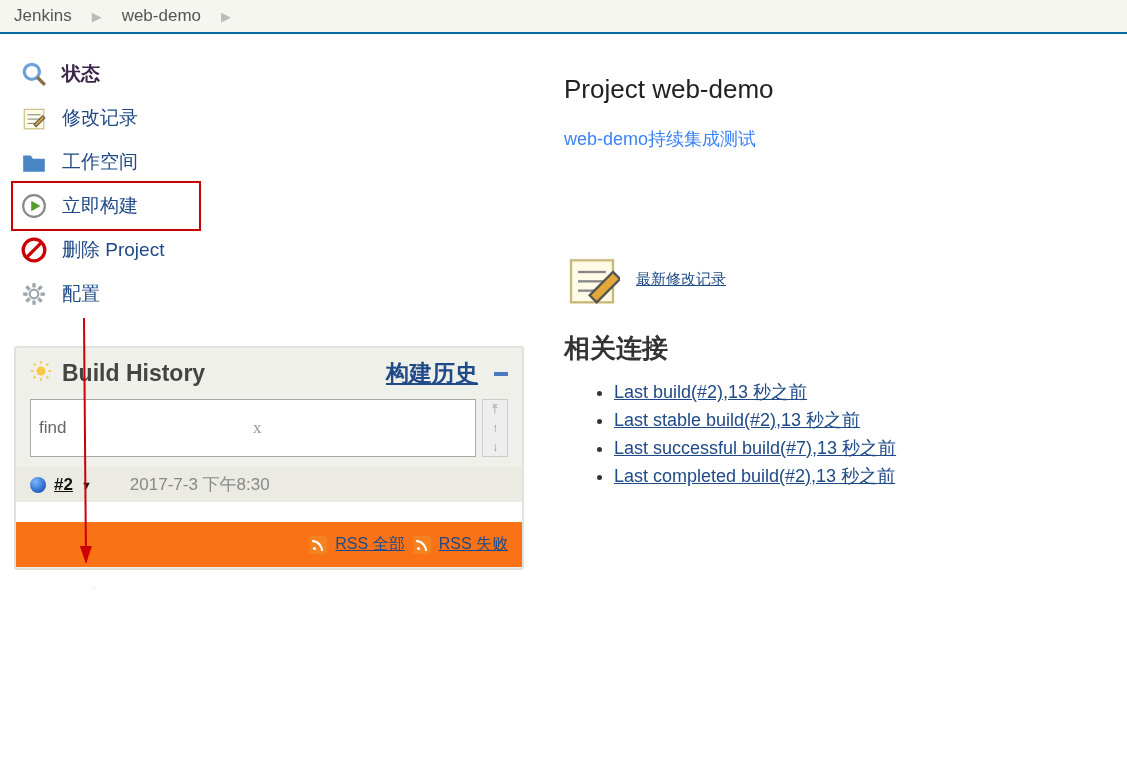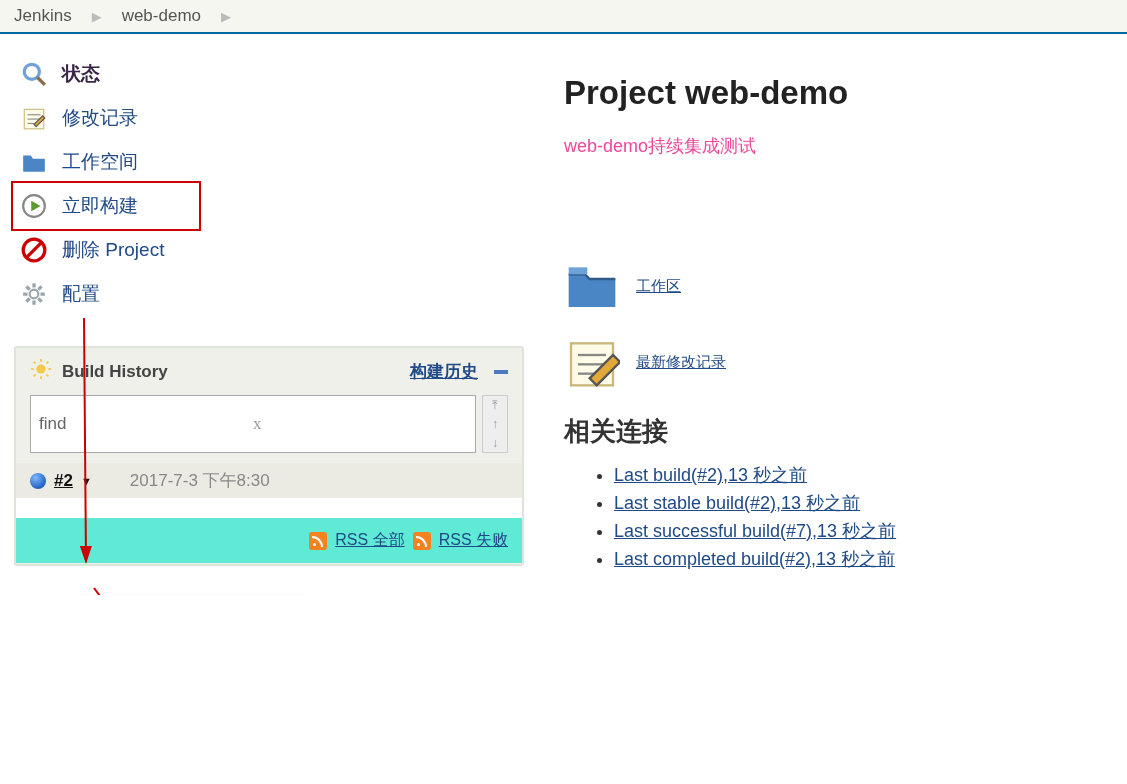--- a/index.html
+++ b/index.html
@@ -13,21 +13,21 @@
 .layout { display: flex; }
 .left { width: 540px; padding: 18px 14px; position: relative; }
 .right { flex: 1; padding: 40px 10px 20px 24px; }
 
 .nav-item { display: flex; align-items: center; gap: 14px; padding: 8px 6px; font-size: 19px; color: #204A87; cursor: pointer; }
 .nav-item.active { font-weight: bold; color: #3a2448; }
 .nav-item .icon { width: 28px; height: 28px; display: flex; align-items: center; justify-content: center; }
 .build-now { outline: 2px solid #c00; outline-offset: 1px; width: 184px; }
 
 .history-panel { margin-top: 30px; border: 2px solid #dde4da; border-radius: 3px; background: #f0f0ea; width: 510px; position: relative; padding-bottom: 1px;}
-.history-head { display: flex; align-items: center; gap: 10px; padding: 10px 14px; font-size: 17px; }
+.history-head { display: flex; align-items: center; gap: 10px; padding: 10px 14px; font-size: 23px; }
 .history-head .title { font-weight: bold; color: #444; }
 .history-head .cnlabel { margin-left: auto; color: #204A87; font-weight: bold; text-decoration: underline; }
 .history-head .minus { width: 14px; height: 4px; background: #4a7ac2; margin-left: 6px; }
 
 .search-row { display: flex; gap: 6px; padding: 0 14px 10px; align-items: stretch; }
 .search-box { flex: 1; display: flex; align-items: center; border: 1px solid #aaa; background: #fff; padding: 18px 8px; font-size: 17px; color: #666; }
 .search-box span { flex: 1; }
 .search-box .x { color: #999; font-family: Verdana; }
 .trend-btns { width: 26px; border: 1px solid #ccc; background: #eee; display: flex; flex-direction: column; align-items: center; justify-content: space-around; color: #999; font-size: 12px; }
 
@@ -39,27 +39,27 @@
 
 .build-row2 { padding: 10px 14px; background: #fff; }
 
 .dropdown { position: absolute; left: 76px; top: 563px; width: 230px; background: #fff; border: 1px solid #aaa; box-shadow: 0 2px 6px rgba(0,0,0,.2); z-index: 10; }
 .dropdown .arrow-top { text-align: center; color: #888; font-size: 11px; padding: 2px 0; }
 .dropdown .dd-item { display: flex; align-items: center; gap: 10px; padding: 10px 16px; border: 1px solid transparent; font-size: 16px; color: #333; cursor: pointer; }
 .dropdown .dd-item.hl-blue { border: 1px solid #247; }
 .dropdown .dd-item.hl-red { outline: 2px solid #c00; outline-offset: -2px; margin: 2px 4px; }
 .dd-icon { width: 26px; height: 22px; display: flex; align-items: center; justify-content: center; }
 
-.rss-row { padding: 12px 14px; background: #5eead4; display: flex; align-items: center; gap: 8px; justify-content: flex-end; font-size: 16px; }
+.rss-row { padding: 12px 14px; background: #f97316; display: flex; align-items: center; gap: 8px; justify-content: flex-end; font-size: 16px; }
 .rss-icon { width: 18px; height: 18px; background: #f58220; border-radius: 3px; position: relative; display: inline-block; }
 .rss-icon::before { content: ''; position: absolute; left: 4px; bottom: 4px; width: 3px; height: 3px; background: #fff; border-radius: 50%; }
 .rss-icon::after { content: ''; position: absolute; left: 3px; bottom: 3px; width: 9px; height: 9px; border: 2px solid #fff; border-left: none; border-bottom: none; border-top-right-radius: 12px; }
 
-h1.proj { font-size: 33px; font-weight: bold; margin-bottom: 22px; color: #222; }
-.desc { font-size: 18px; color: #ec4899; margin-bottom: 100px; }
+h1.proj { font-size: 26px; font-weight: normal; margin-bottom: 22px; color: #222; }
+.desc { font-size: 18px; color: #3b82f6; margin-bottom: 100px; }
 
 .big-link-row { display: flex; align-items: center; gap: 16px; margin-bottom: 20px; }
 .big-icon { width: 56px; height: 56px; display: flex; align-items: center; justify-content: center; }
 h2.sect { font-size: 26px; font-weight: bold; margin: 24px 0 14px; }
 ul.links { margin-left: 50px; }
 ul.links li { font-size: 18px; margin-bottom: 4px; }
 ul.links a { color: #204A87; }
 
 .anno { position: absolute; pointer-events: none; z-index: 20; }
 
@@ -240,30 +240,20 @@
       <line x1="84" y1="284" x2="86" y2="528" stroke="#c00" stroke-width="2" marker-end="url(#ah)"></line>
       <line x1="94" y1="554" x2="166" y2="650" stroke="#c00" stroke-width="2" marker-end="url(#ah)"></line>
     </svg>
   </div>
 
   <div class="right">
     <h1 class="proj">Project web-demo</h1>
     <div class="desc">web-demo持续集成测试</div>
 
     <div class="big-link-row">
-      <span class="big-icon i-folder">
-          <svg width="56" height="56" viewBox="0 0 24 24">
-            <path d="M2 7h7l2 2h11v12H2z" fill="#4a86c5"></path>
-            <path d="M2 7h7l2 2h11" fill="none" stroke="#2f5a8a"></path>
-            <rect x="2" y="4" width="8" height="3" fill="#6fa2d9"></rect>
-          </svg>
-        </span>
-      <a>工作区</a>
-    </div>
-    <div class="big-link-row">
       <span class="big-icon i-notes">
           <svg width="56" height="56" viewBox="0 0 24 24">
             <rect x="3" y="4" width="18" height="18" fill="#fffbe6" stroke="#c9b87a"></rect>
             <line x1="6" y1="9" x2="18" y2="9" stroke="#888"></line>
             <line x1="6" y1="13" x2="18" y2="13" stroke="#888"></line>
             <line x1="6" y1="17" x2="14" y2="17" stroke="#888"></line>
             <path d="M14 22 L24 12 L21 9 L11 19 Z" fill="#e2a838"></path>
           </svg>
         </span>
       <a>最新修改记录</a>

